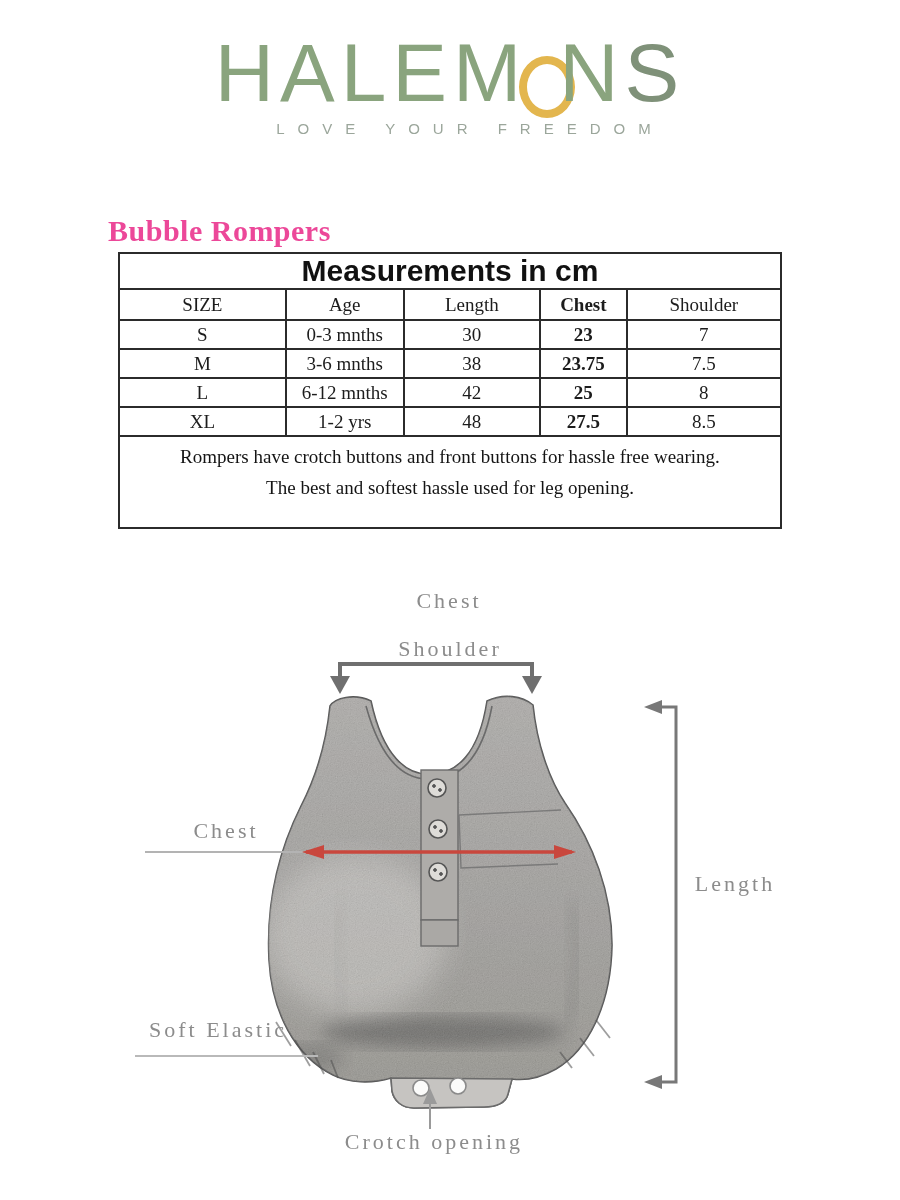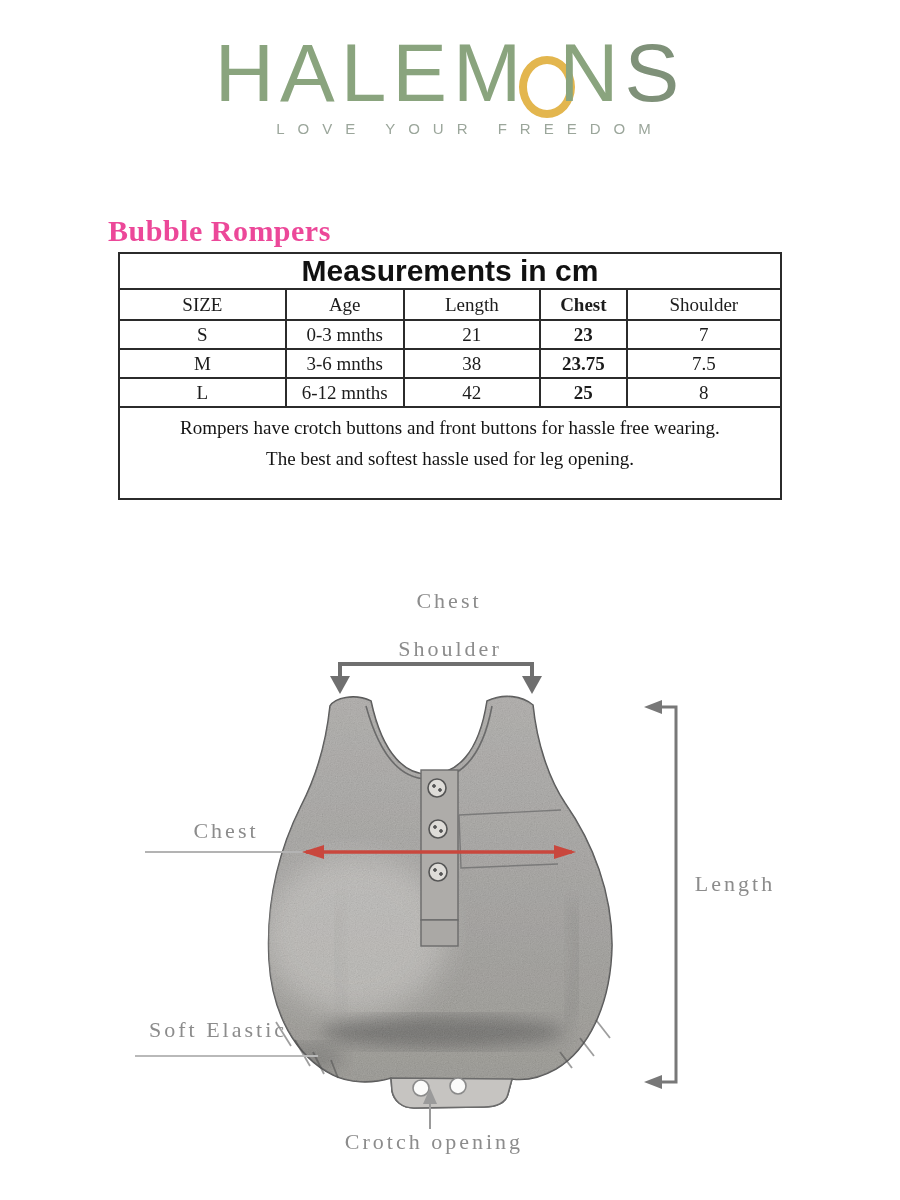--- a/index.html
+++ b/index.html
@@ -86,37 +86,44 @@
     <tr class="head-row">
       <th>SIZE</th>
       <th>Age</th>
       <th>Length</th>
       <th class="col-chest">Chest</th>
       <th>Shoulder</th>
     </tr>
     <tr class="data-row">
       <td>S</td>
       <td>0-3 mnths</td>
-      <td>21</td>
+      <td>30</td>
       <td class="col-chest">23</td>
       <td>7</td>
     </tr>
     <tr class="data-row">
       <td>M</td>
       <td>3-6 mnths</td>
       <td>38</td>
       <td class="col-chest">23.75</td>
       <td>7.5</td>
     </tr>
     <tr class="data-row">
       <td>L</td>
       <td>6-12 mnths</td>
       <td>42</td>
       <td class="col-chest">25</td>
       <td>8</td>
+    </tr>
+    <tr class="data-row">
+      <td>XL</td>
+      <td>1-2 yrs</td>
+      <td>48</td>
+      <td class="col-chest">27.5</td>
+      <td>8.5</td>
     </tr>
     <tr>
       <td class="notes-cell" colspan="5">
         <div class="note-line">Rompers have crotch buttons and front buttons for hassle free wearing.</div>
         <div class="note-line">The best and softest hassle used for leg opening.</div>
       </td>
     </tr>
   </tbody>
 </table>
 

